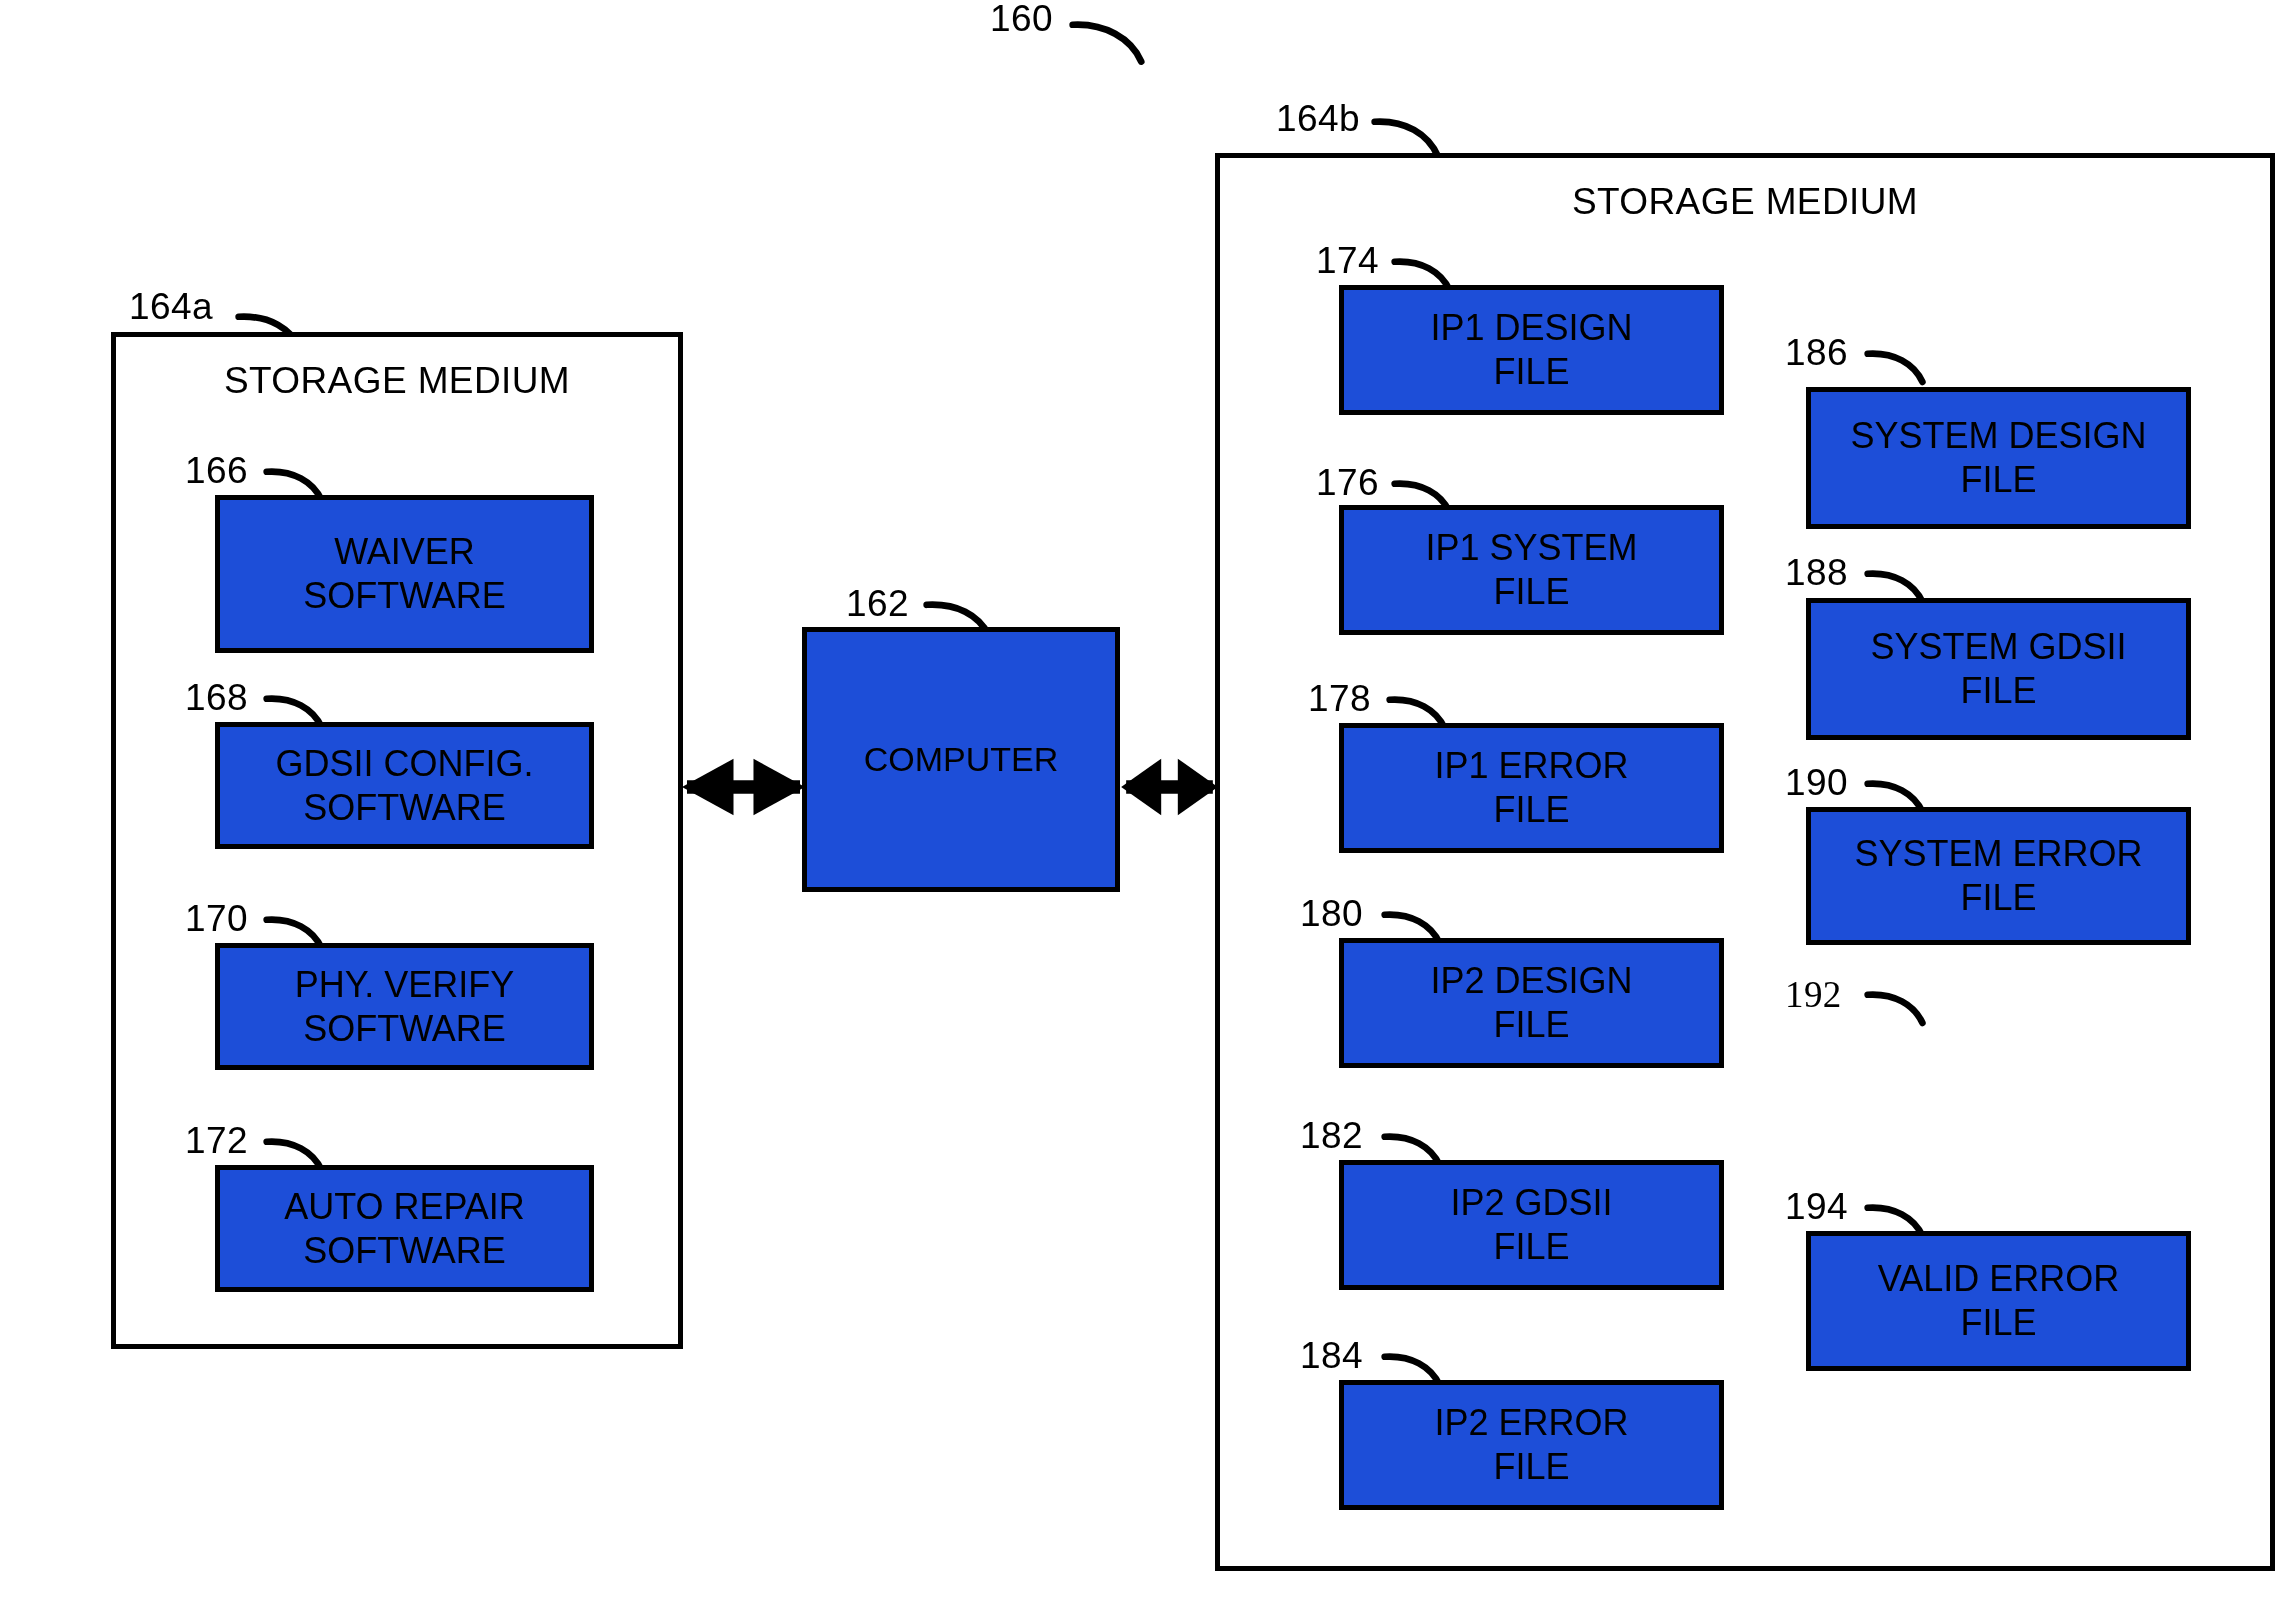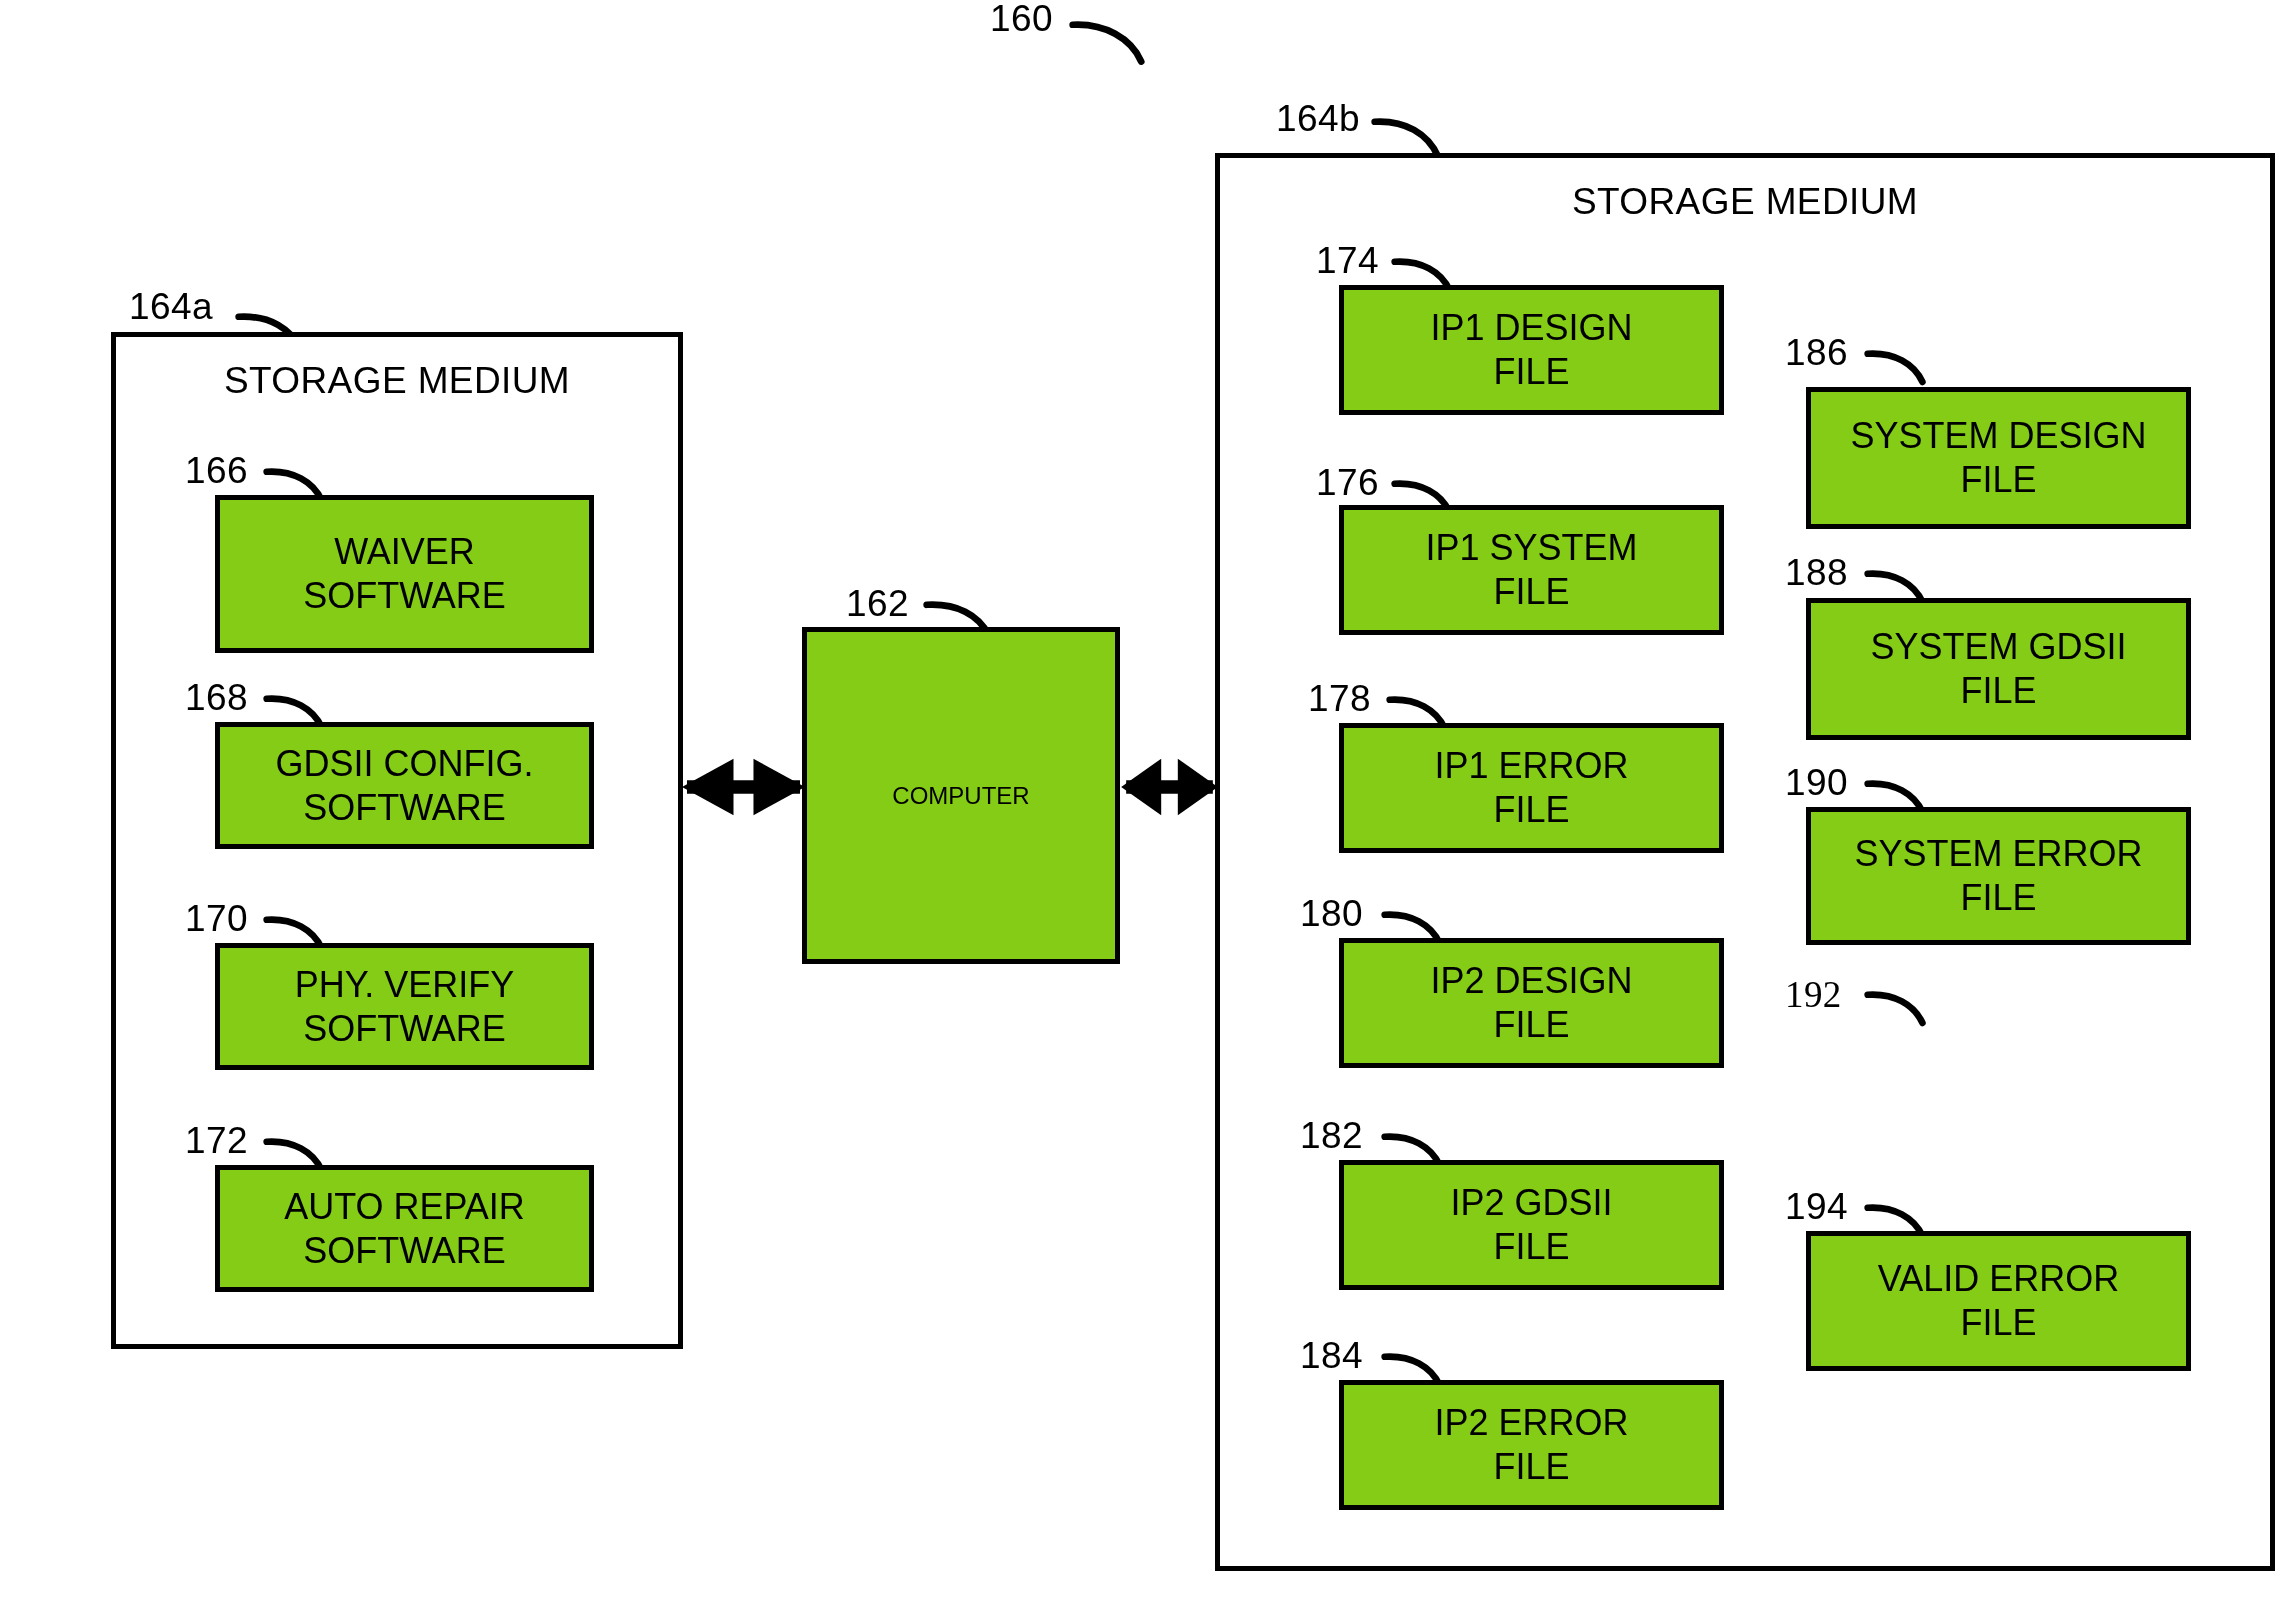--- a/index.html
+++ b/index.html
@@ -33,21 +33,21 @@
     text-align: center;
     font-size: 37px;
     letter-spacing: 0.4px;
     white-space: nowrap;
   }
 
   
   .node {
     position: absolute;
     border: 5px solid #000;
-    background: #84cc16;
+    background: #1d4ed8;
     box-sizing: border-box;
     display: flex;
     align-items: center;
     justify-content: center;
     text-align: center;
     font-size: 36px;
     line-height: 1.22;
     padding: 1.7px 5px;
   }
   .node .node-label { display: block; }
@@ -131,21 +131,21 @@
   <svg class="arrow" style="left:682px; top:747px;" width="123" height="80" viewBox="0 0 148 96">
     <line x1="6" y1="48" x2="142" y2="48" stroke="#000" stroke-width="16"></line>
     <polygon points="0,48 62,14 62,82" fill="#000"></polygon>
     <polygon points="148,48 86,14 86,82" fill="#000"></polygon>
   </svg>
 
   <div class="ref" style="left:846px; top:583px;">162</div>
   <svg class="leader" style="left:925px; top:598px;" width="92" height="42" viewBox="0 0 110 50">
     <path d="M 2 8 C 38 6 64 20 76 44" stroke="#000" stroke-width="8" fill="none" stroke-linecap="round"></path>
   </svg>
-  <div class="node" style="left:802px; top:627px; width:318px; height:337px; font-size:24px;">
+  <div class="node" style="left:802px; top:627px; width:318px; height:265px; font-size:34px;">
     <span class="node-label">COMPUTER</span>
   </div>
 
   <svg class="arrow" style="left:1121px; top:747px;" width="97" height="80" viewBox="0 0 116 96">
     <line x1="6" y1="48" x2="110" y2="48" stroke="#000" stroke-width="16"></line>
     <polygon points="0,48 48,14 48,82" fill="#000"></polygon>
     <polygon points="116,48 68,14 68,82" fill="#000"></polygon>
   </svg>
 
   <div class="ref" style="left:1276px; top:98px;">164b</div>

